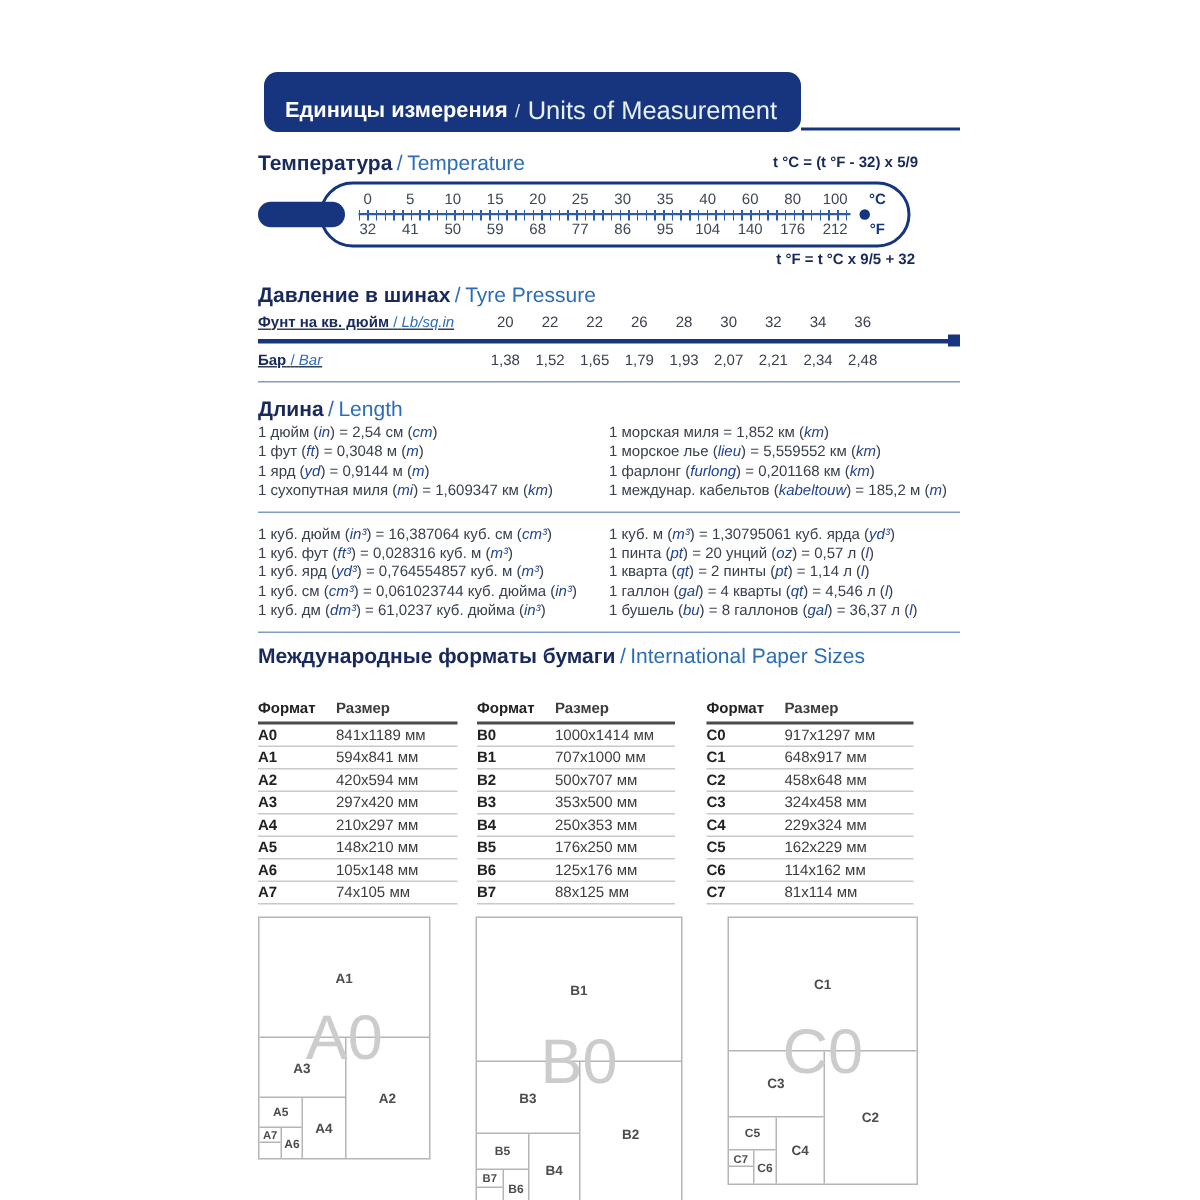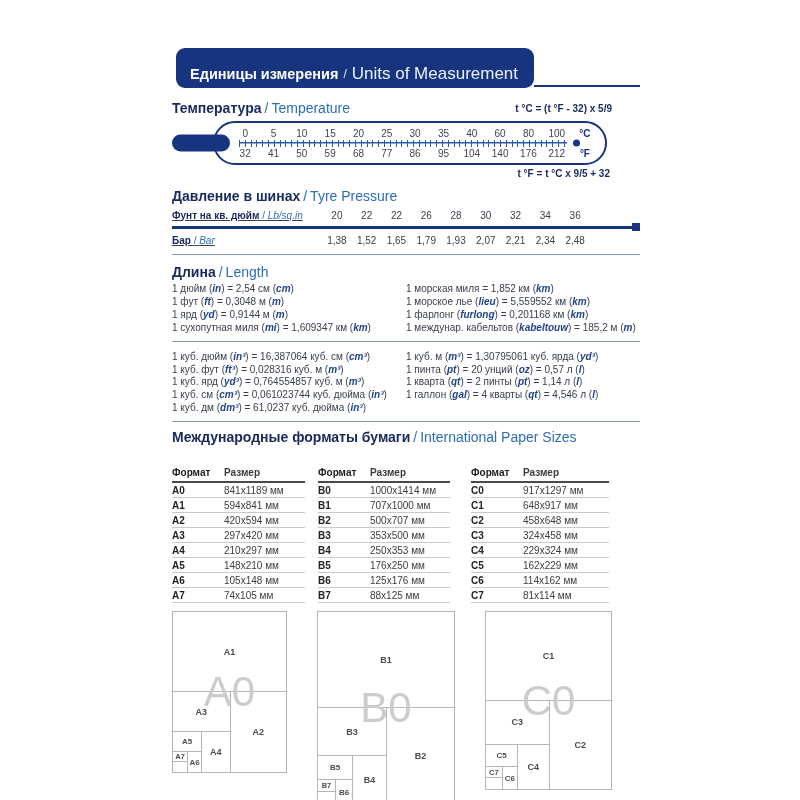--- a/index.html
+++ b/index.html
@@ -57,21 +57,21 @@
   .t-val{flex:1;text-align:center;color:#39404d;}
   .rule-thick{position:relative;height:3px;background:#16357e;margin:2px 0;}
   .rule-thick .endcap{position:absolute;right:0;top:-3px;width:8px;height:8px;background:#16357e;}
   .rule-thin{height:1px;background:#7f9cc6;margin-top:5px;}
 
   
   .conv-sec{margin-top:9px;}
   .twocol{display:flex;margin-top:3px;}
   .col{width:50%;}
   .conv-line{font-size:10px;line-height:12.9px;color:#39404d;white-space:nowrap;}
-  .abbr{font-weight:bold;color:#20448c;}
+  .abbr{font-weight:normal;color:#20448c;}
   .divider{height:1px;background:#7f9cc6;margin-top:6px;}
 
   
   .paper{margin-top:7px;}
   .ptables{display:flex;margin-top:20px;}
   .ptable{width:133px;}
   .ptable.pt-b{width:132px;margin-left:13px;}
   .ptable.pt-c{width:138px;margin-left:21px;}
   .pt-head{display:flex;font-weight:bold;font-size:10px;color:#333;
     padding:2px 0 3px 0;border-bottom:2px solid #4a4a4a;}
@@ -233,20 +233,21 @@
           <div class="conv-line">1 куб. фут (<i class="abbr">ft³</i>) = 0,028316 куб. м (<i class="abbr">m³</i>)</div>
           <div class="conv-line">1 куб. ярд (<i class="abbr">yd³</i>) = 0,764554857 куб. м (<i class="abbr">m³</i>)</div>
           <div class="conv-line">1 куб. см (<i class="abbr">cm³</i>) = 0,061023744 куб. дюйма (<i class="abbr">in³</i>)</div>
           <div class="conv-line">1 куб. дм (<i class="abbr">dm³</i>) = 61,0237 куб. дюйма (<i class="abbr">in³</i>)</div>
       </div>
       <div class="col">
         <div class="conv-line">1 куб. м (<i class="abbr">m³</i>) = 1,30795061 куб. ярда (<i class="abbr">yd³</i>)</div>
           <div class="conv-line">1 пинта (<i class="abbr">pt</i>) = 20 унций (<i class="abbr">oz</i>) = 0,57 л (<i class="abbr">l</i>)</div>
           <div class="conv-line">1 кварта (<i class="abbr">qt</i>) = 2 пинты (<i class="abbr">pt</i>) = 1,14 л (<i class="abbr">l</i>)</div>
           <div class="conv-line">1 галлон (<i class="abbr">gal</i>) = 4 кварты (<i class="abbr">qt</i>) = 4,546 л (<i class="abbr">l</i>)</div>
+          <div class="conv-line">1 бушель (<i class="abbr">bu</i>) = 8 галлонов (<i class="abbr">gal</i>) = 36,37 л (<i class="abbr">l</i>)</div>
       </div>
     </div>
     <div class="divider"></div>
   </section>
 
   <section class="paper">
     <div class="sec-title">
       <span>Международные форматы бумаги</span><span class="slash">/</span><span class="en">International Paper Sizes</span>
     </div>
 

